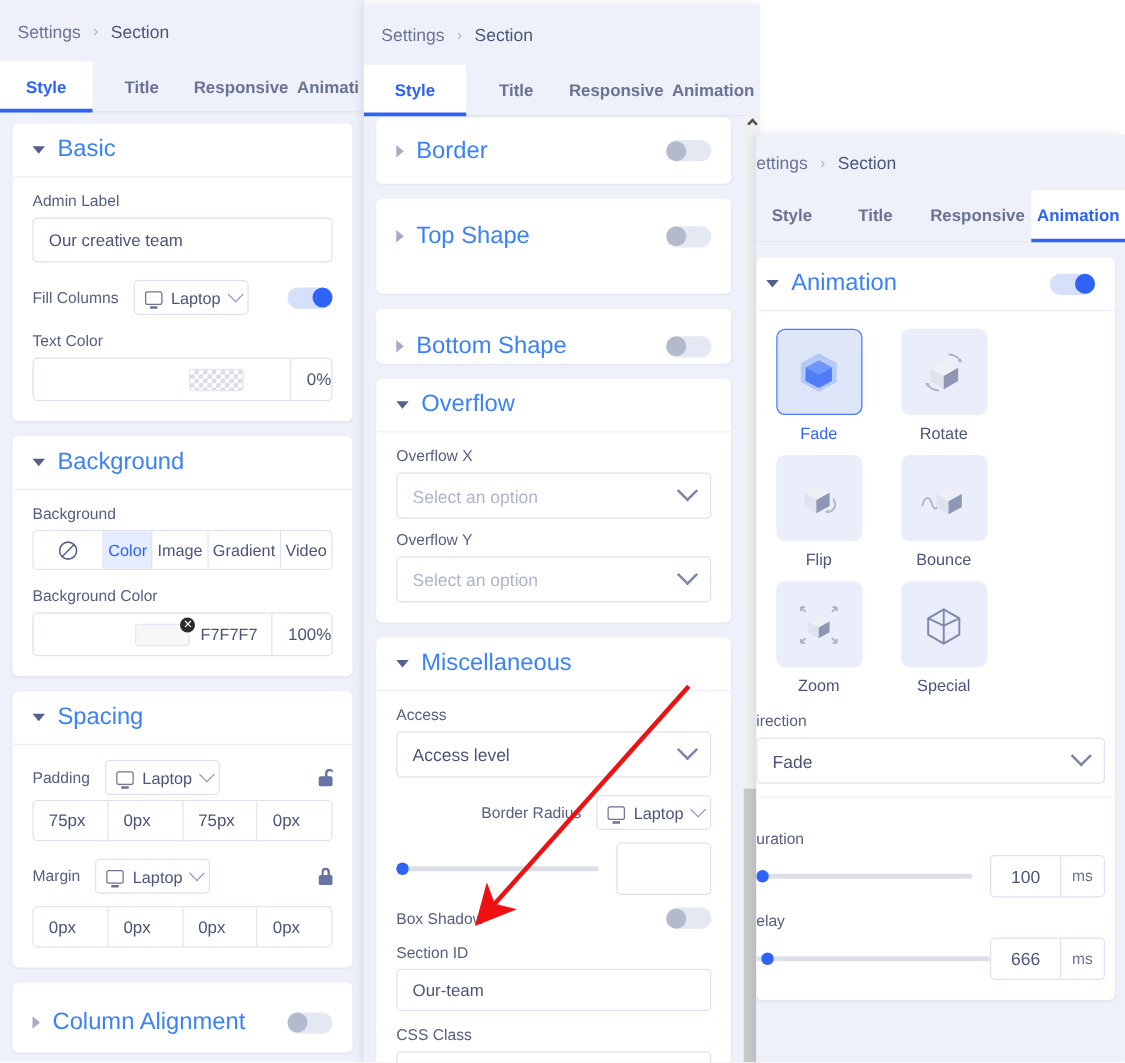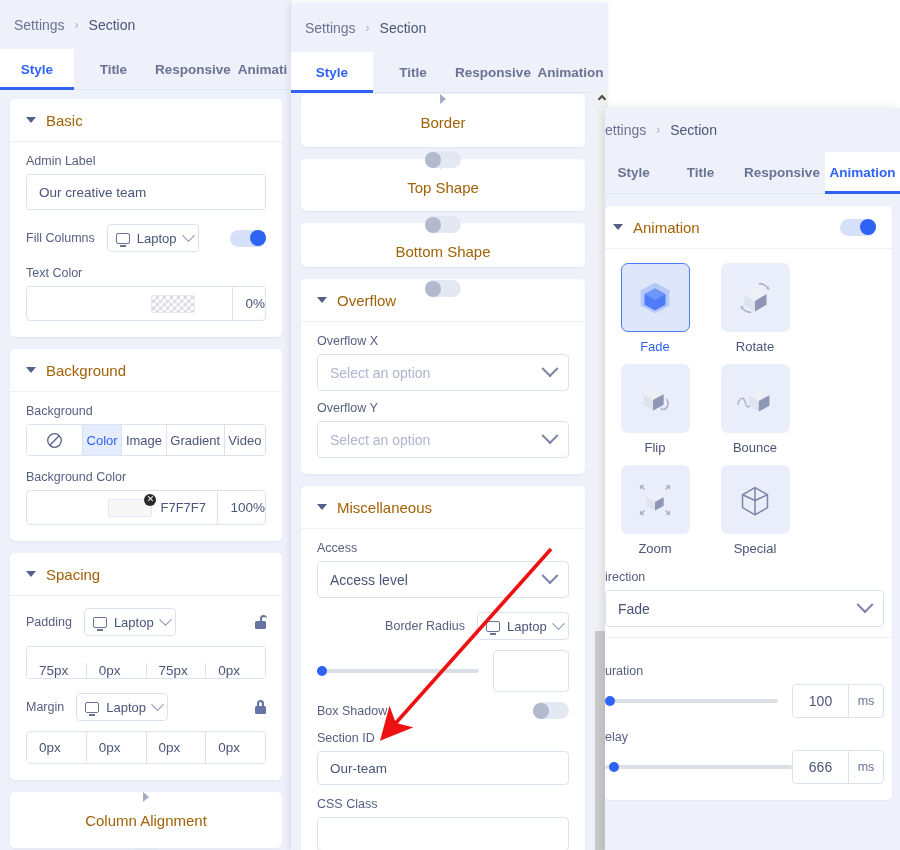--- a/index.html
+++ b/index.html
@@ -77,22 +77,22 @@
     box-shadow: 0 1px 2px rgba(40,50,90,.06);
   }
   .card-head {
     height: 43px;
     display: flex;
     align-items: center;
     padding: 0 16px;
     gap: 10px;
     border-bottom: 1px solid #eceff7;
   }
-  .card-head.noborder { border-bottom: none; flex-direction: column; }
-  .card-title { font-size: 15px; color: #a16207; }
+  .card-head.noborder { border-bottom: none; }
+  .card-title { font-size: 19px; color: #3b82f6; }
   .caret {
     width: 0; height: 0; flex: 0 0 auto;
   }
   .caret.down {
     border-left: 5px solid transparent;
     border-right: 5px solid transparent;
     border-top: 6px solid #53608a;
   }
   .caret.right {
     border-top: 5px solid transparent;
@@ -429,21 +429,21 @@
             <span class="monitor"></span>
             <span>Laptop</span>
             <span class="chev" style="margin-left:auto;"></span>
           </div>
           <span class="spacer"></span>
           <span class="lock open">
               <span class="shackle"></span>
               <span class="body"></span>
             </span>
         </div>
-        <div class="quad" style="margin-top:10px;align-items:flex-end;">
+        <div class="quad" style="margin-top:4px;">
           <div>75px</div>
           <div>0px</div>
           <div>75px</div>
           <div>0px</div>
         </div>
 
         <div class="row" style="gap:12px;margin-top:14px;">
           <span class="field-label" style="margin:0;">Margin</span>
           <div class="device-pill" style="width:92px;">
             <span class="monitor"></span>
@@ -508,21 +508,21 @@
       <div class="card-head noborder" style="height:53px;">
         <span class="caret right"></span>
         <span class="card-title">Border</span>
         <span class="spacer"></span>
         <span class="toggle off">
             <span class="knob"></span>
           </span>
       </div>
     </div>
 
-    <div class="card" style="height:52px;">
+    <div class="card" style="height:76px;">
       <div class="card-head noborder" style="height:60px;">
         <span class="caret right"></span>
         <span class="card-title">Top Shape</span>
         <span class="spacer"></span>
         <span class="toggle off">
             <span class="knob"></span>
           </span>
       </div>
     </div>
 

